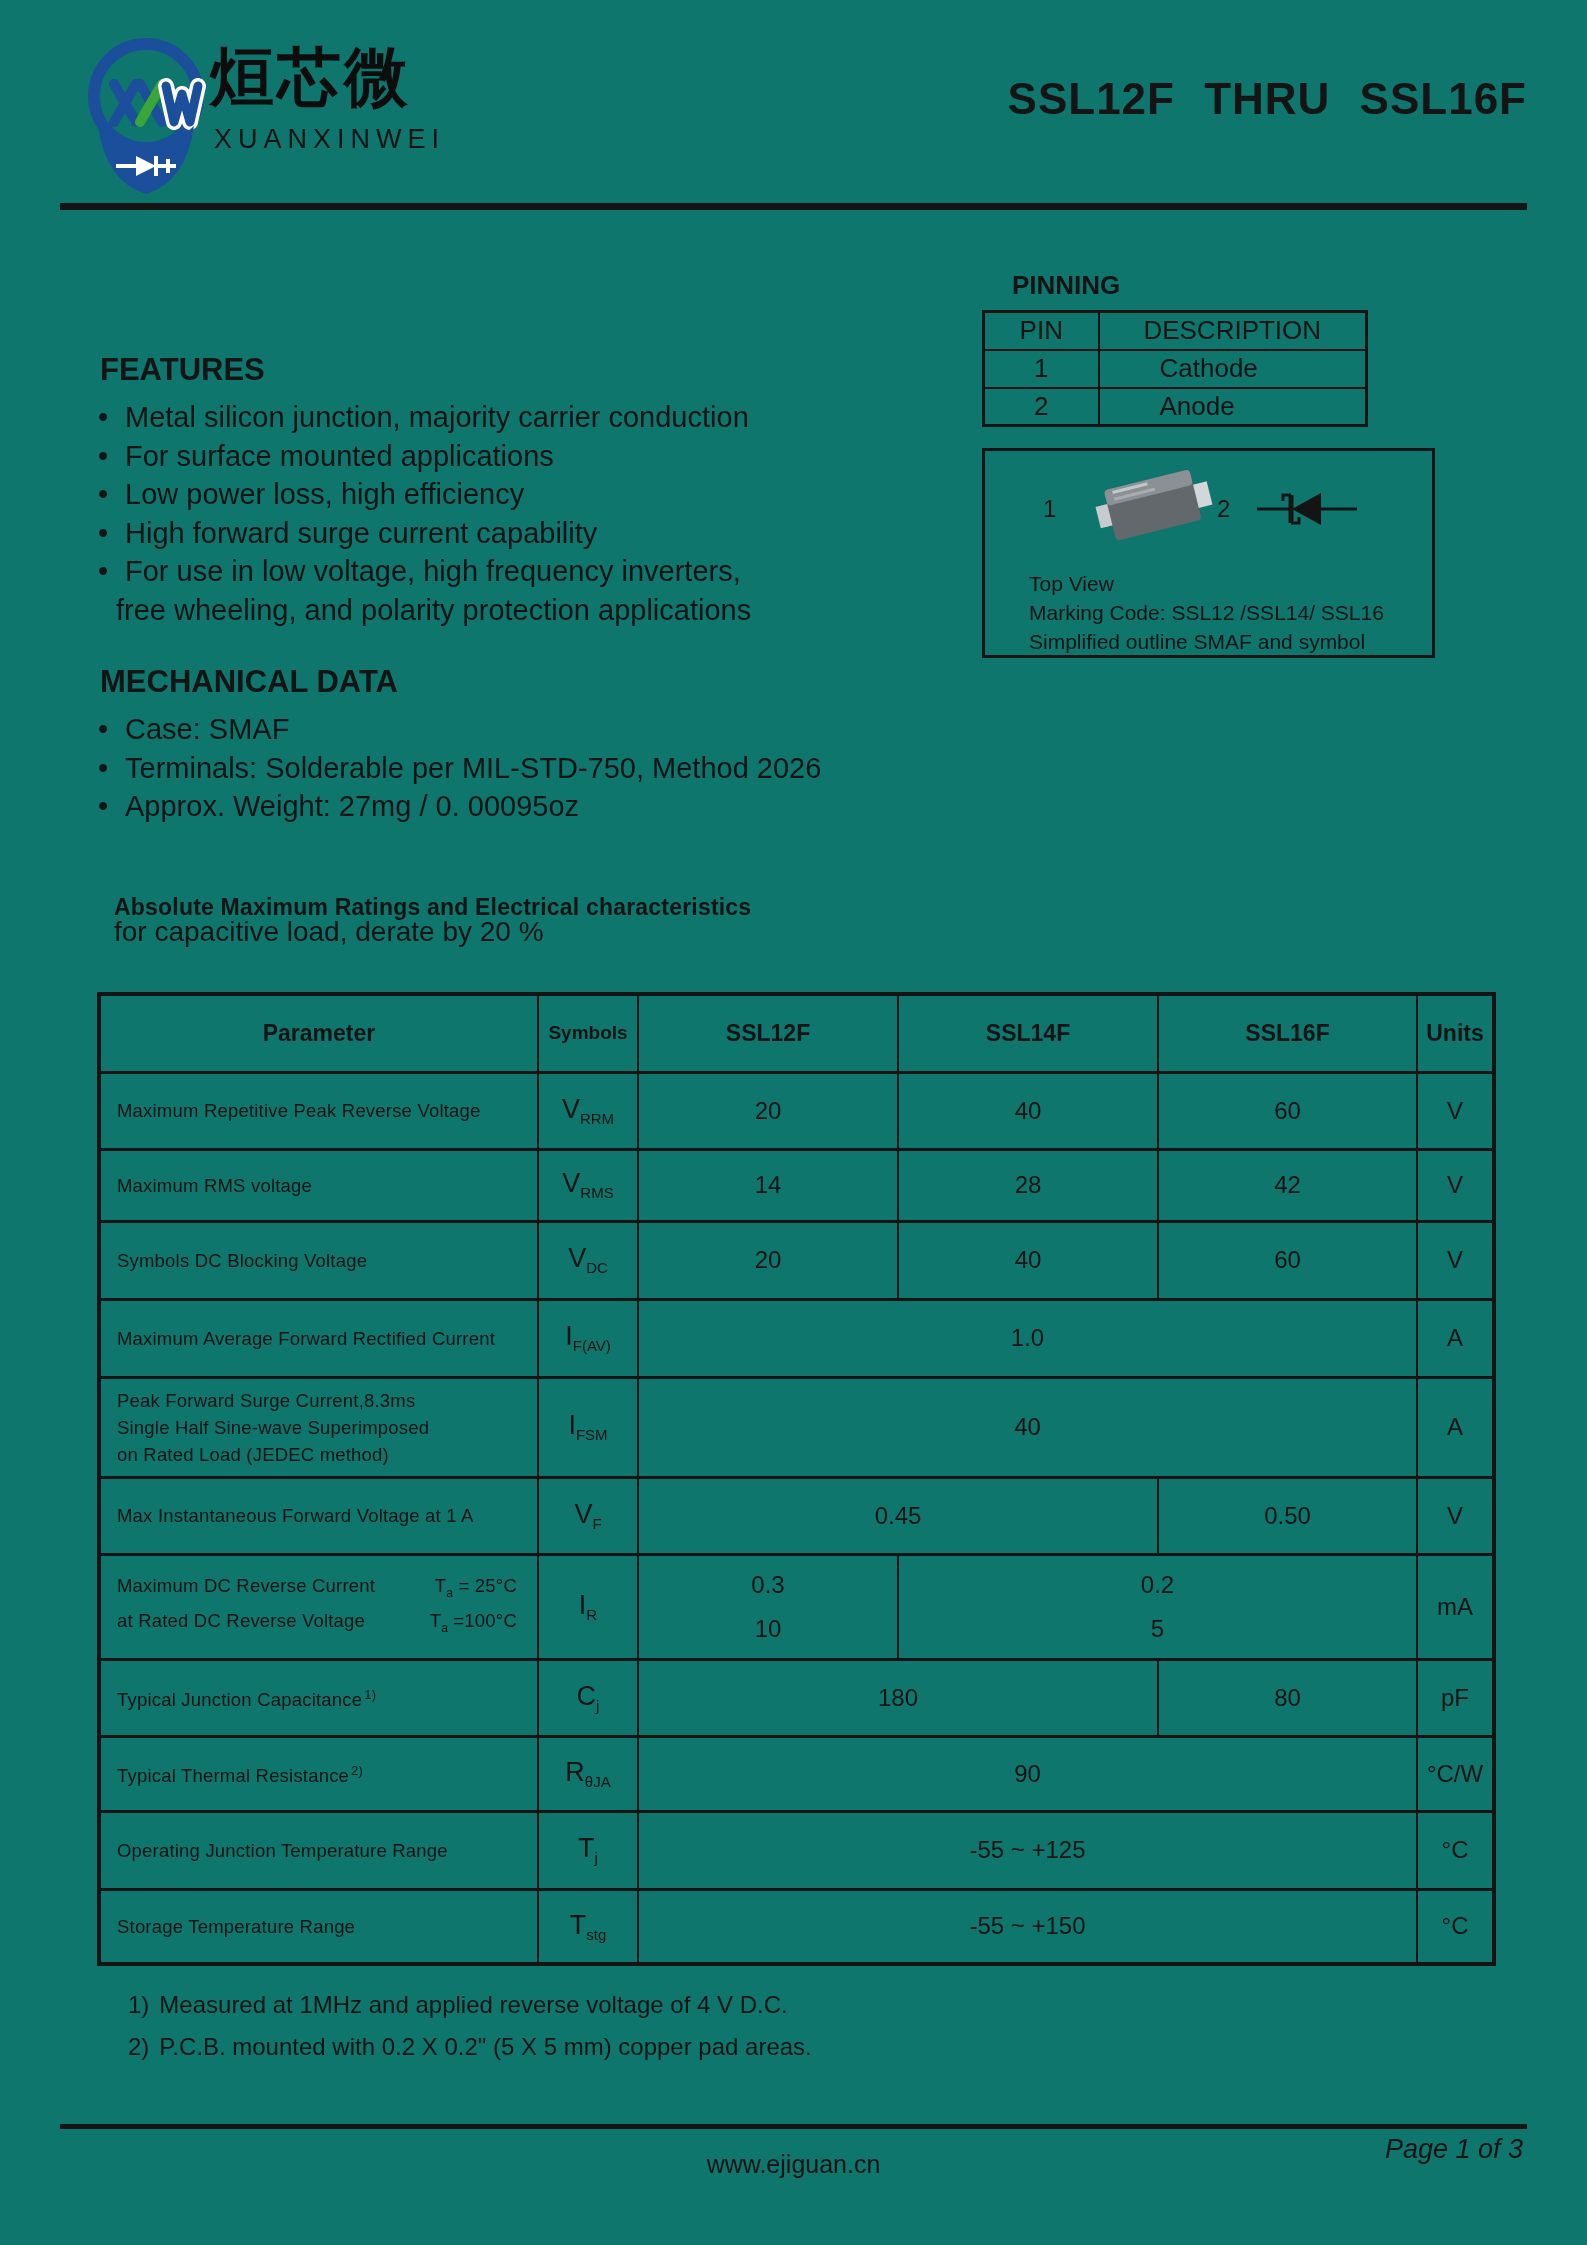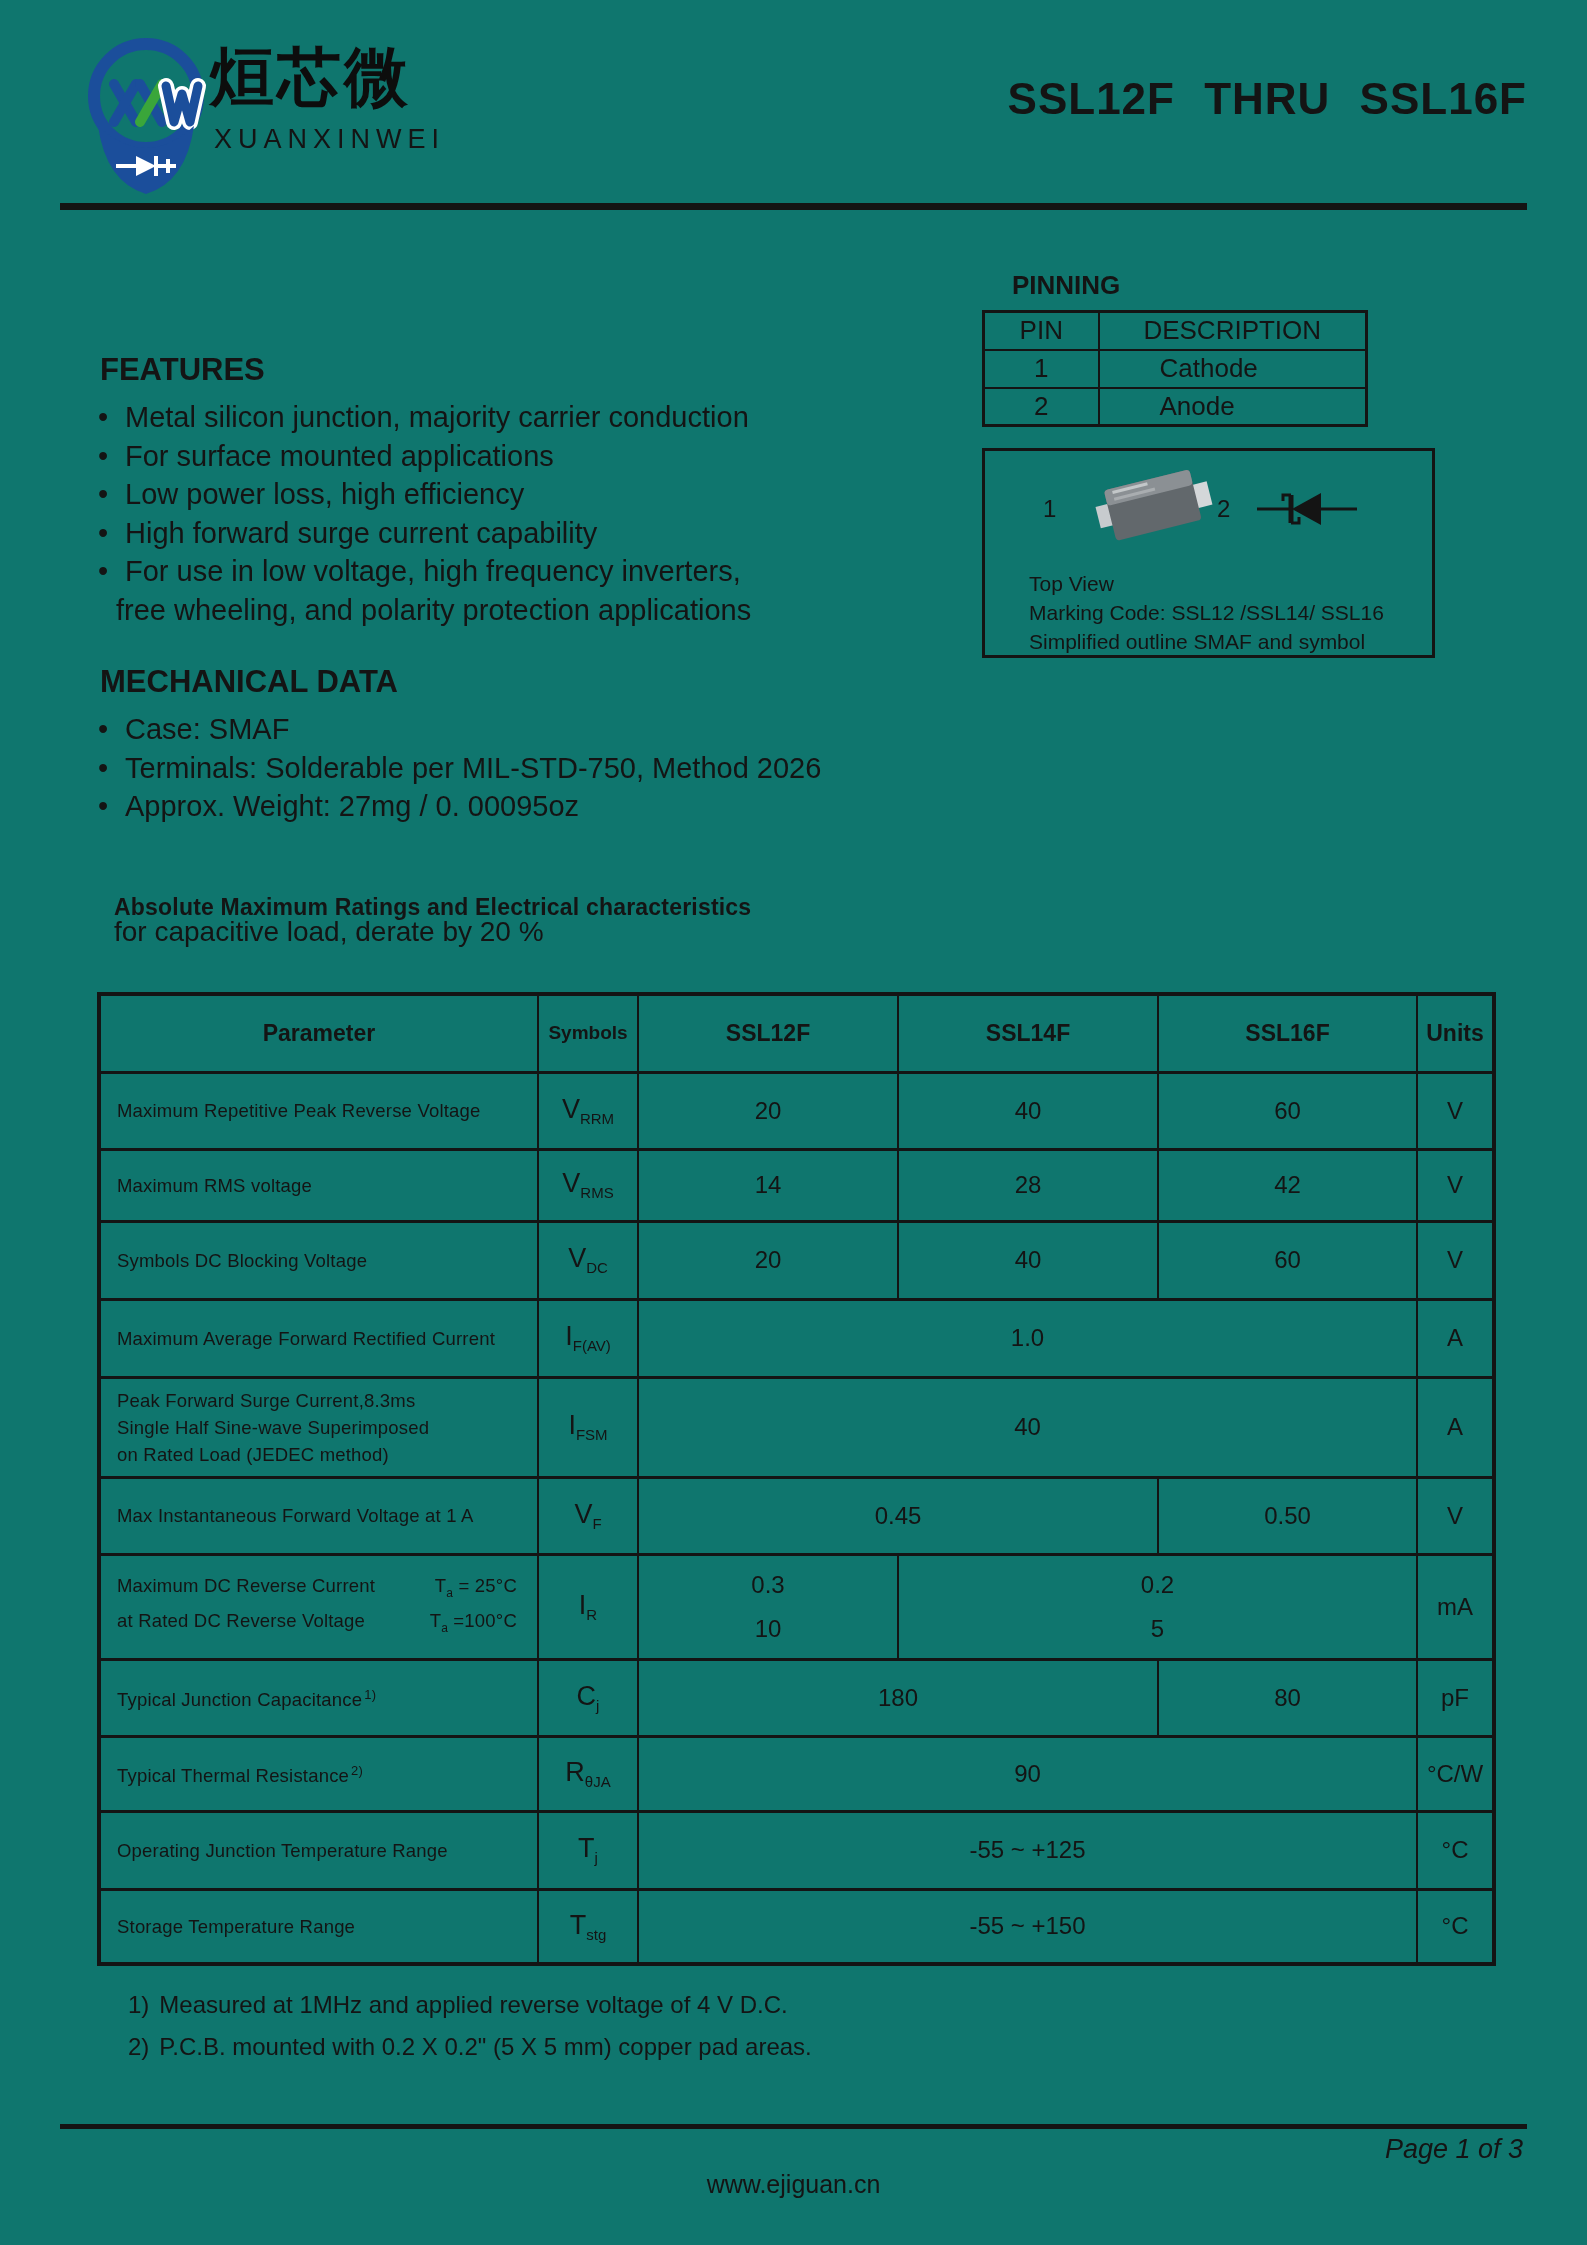--- a/index.html
+++ b/index.html
@@ -58,21 +58,21 @@
   .cond sub { font-size:12px; }
   .stack-val div { line-height:44px; }
   tr.rh78 { height:78px; } tr.rh77 { height:77px; } tr.rh72 { height:72px; }
   tr.rh100 { height:100px; } tr.rh105 { height:105px; } tr.rh75 { height:75px; }
 
   
   .footnotes { position:absolute; left:128px; top:1984px; font-size:24px; line-height:42px; }
   .fn-marker { margin-right:10px; }
   .footer-rule { position:absolute; left:60px; top:2124px; width:1467px; height:5px; background:#141414; }
   .footer-page { position:absolute; right:64px; top:2134px; font-size:27px; font-style:italic; }
-  .footer-url { position:absolute; left:0; top:2150px; width:100%; text-align:center; font-size:25px;margin-top:20px; }
+  .footer-url { position:absolute; left:0; top:2150px; width:100%; text-align:center; font-size:25px; }
 </style>
 </head>
 <body>
 
 <div class="page">
 
   <svg class="logo-svg" width="132" height="168" viewBox="0 0 132 168">
     <circle cx="66" cy="64" r="52" fill="none" stroke="#1b4e9b" stroke-width="12"></circle>
     <line x1="34" y1="52" x2="56" y2="90" stroke="#1b4e9b" stroke-width="10" stroke-linecap="round"></line>
     <line x1="56" y1="52" x2="34" y2="90" stroke="#1b4e9b" stroke-width="10" stroke-linecap="round"></line>

